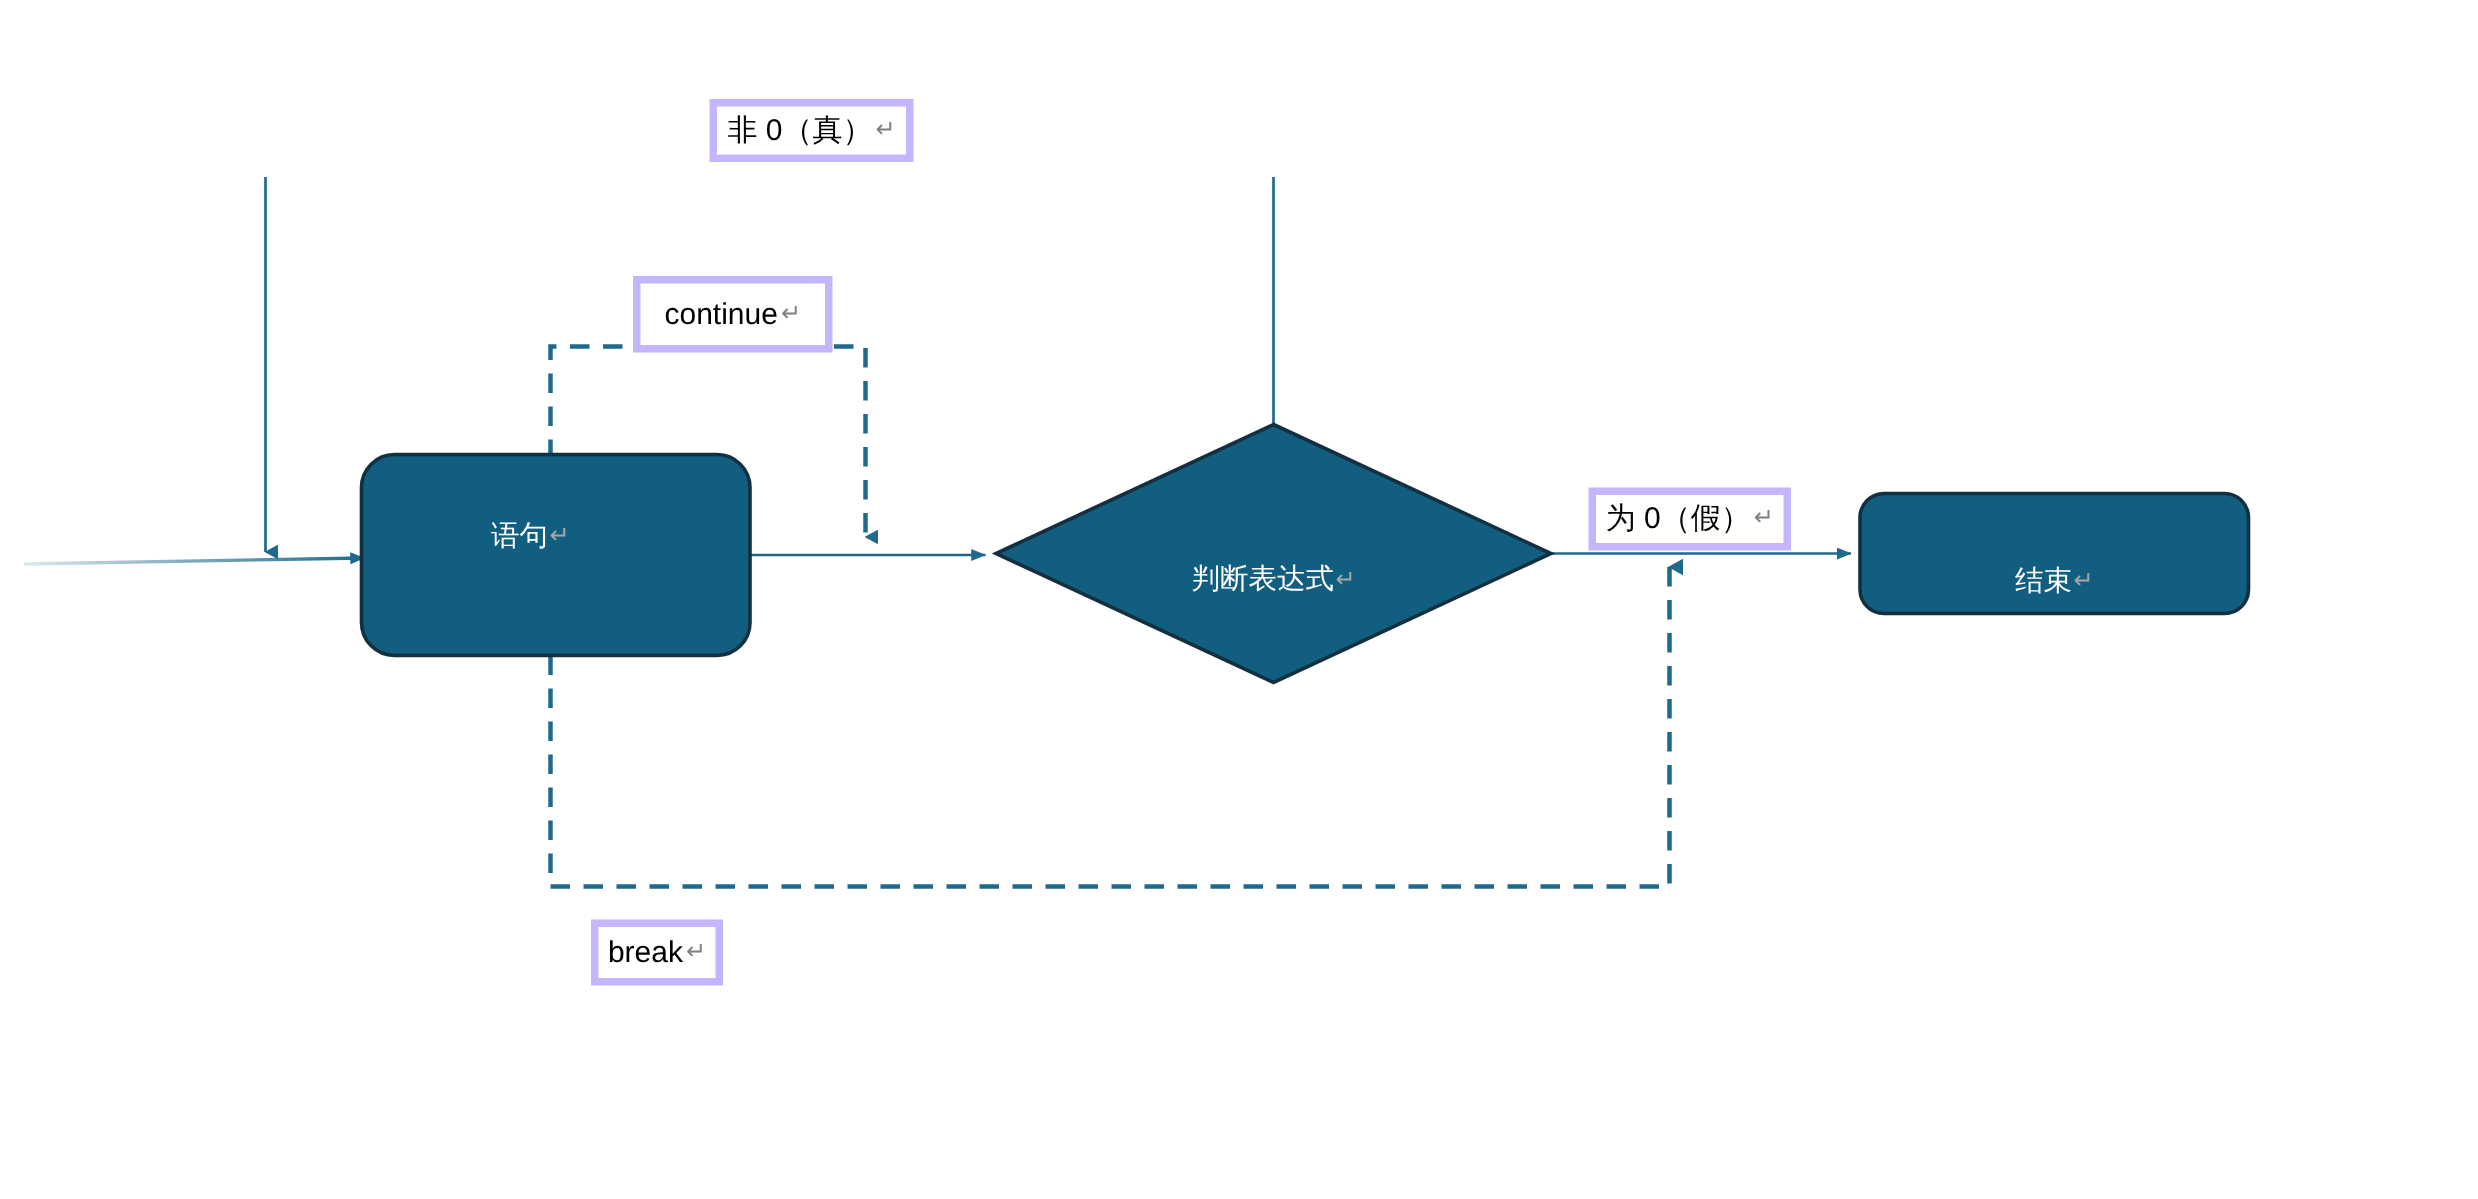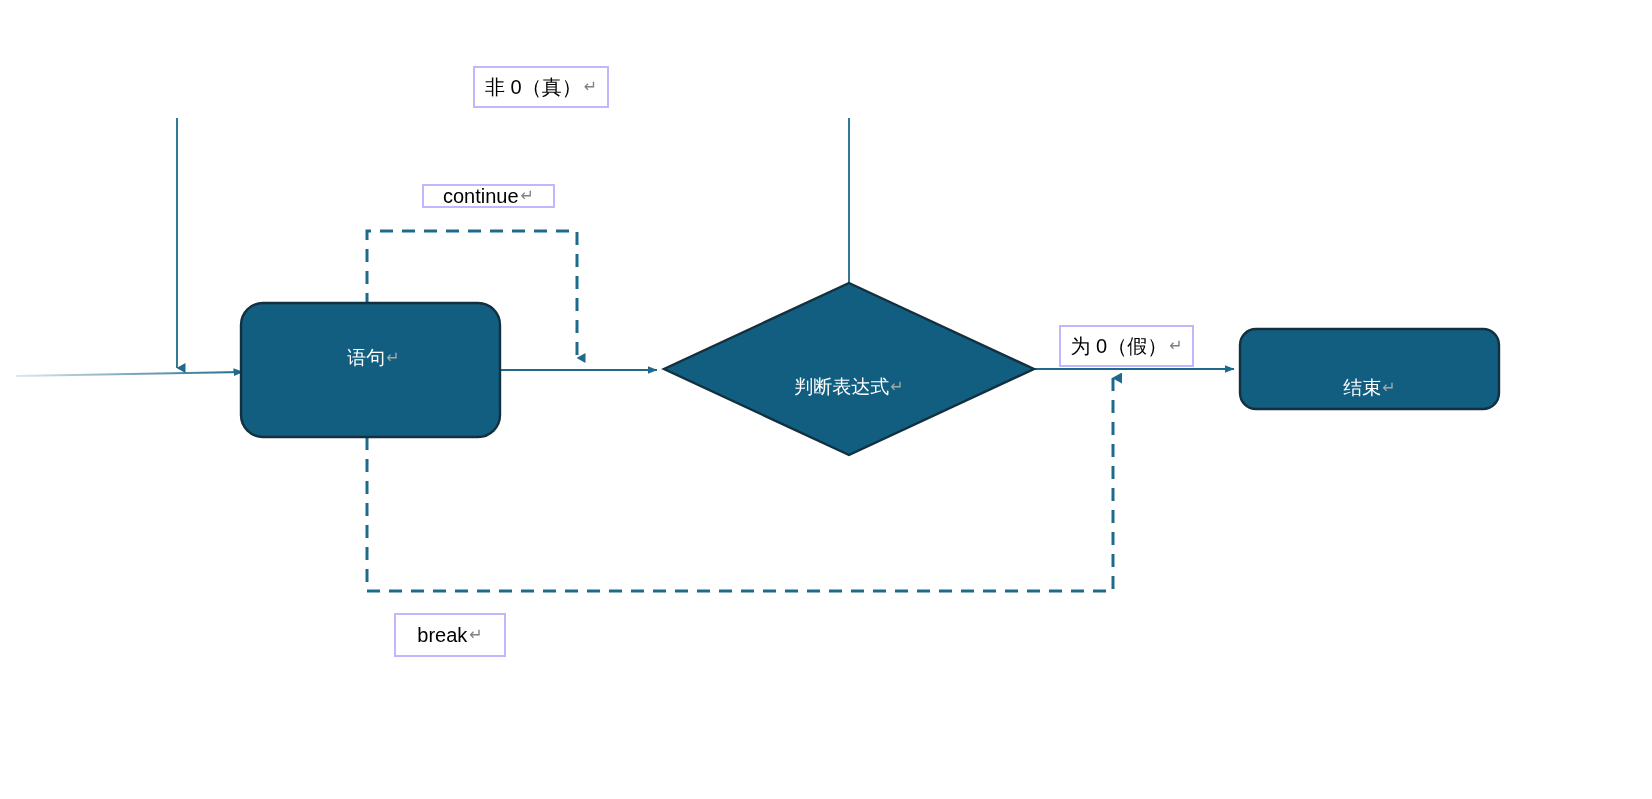--- a/index.html
+++ b/index.html
@@ -35,21 +35,21 @@
     white-space: nowrap;
     pointer-events: none;
   }
   .shape-label .cr {
     color: #a6a6a6;
     font-size: 16px;
     margin-left: 1px;
   }
   .text-box {
     position: absolute;
-    border: 2px solid #c4b5fd;
+    border: 5px solid #c4b5fd;
     background: #ffffff;
     display: flex;
     align-items: center;
     justify-content: center;
     color: #000000;
     font-size: 20px;
     line-height: 1.2;
     white-space: nowrap;
     box-sizing: border-box;
   }
@@ -118,48 +118,48 @@
 
     <g>
       <polygon points="849,283 1034,369 849,455 664,369" fill="#125E80" stroke="#12303F" stroke-width="2.4"></polygon>
     </g>
 
     <g>
       <rect x="1240" y="329" width="259" height="80" rx="16" ry="16" fill="#125E80" stroke="#12303F" stroke-width="2.4"></rect>
     </g>
   </svg>
 
-  <div class="shape-label" style="left:244px; top:303px; width:259px; height:110px;">
+  <div class="shape-label" style="left:224px; top:303px; width:259px; height:110px;">
     <span>语句</span>
       <span class="cr">↵</span>
   </div>
 
   <div class="shape-label" style="left:664px; top:348px; width:370px; height:78px;">
     <span>判断表达式</span>
       <span class="cr">↵</span>
   </div>
 
   <div class="shape-label" style="left:1240px; top:348px; width:259px; height:80px;">
     <span>结束</span>
       <span class="cr">↵</span>
   </div>
 
   <div class="text-box" style="left:473px; top:66px; width:136px; height:42px;">
     <span>非 0（真）</span>
       <span class="cr">↵</span>
   </div>
 
-  <div class="text-box" style="left:422px; top:184px; width:133px; height:24px;">
+  <div class="text-box" style="left:422px; top:184px; width:133px; height:51px;">
     <span>continue</span>
       <span class="cr">↵</span>
   </div>
 
   <div class="text-box" style="left:1059px; top:325px; width:135px; height:42px;">
     <span>为 0（假）</span>
       <span class="cr">↵</span>
   </div>
 
-  <div class="text-box" style="left:394px; top:613px; width:112px; height:44px;">
+  <div class="text-box" style="left:394px; top:613px; width:88px; height:44px;">
     <span>break</span>
       <span class="cr">↵</span>
   </div>
 
 </div>
 
 </body></html>

